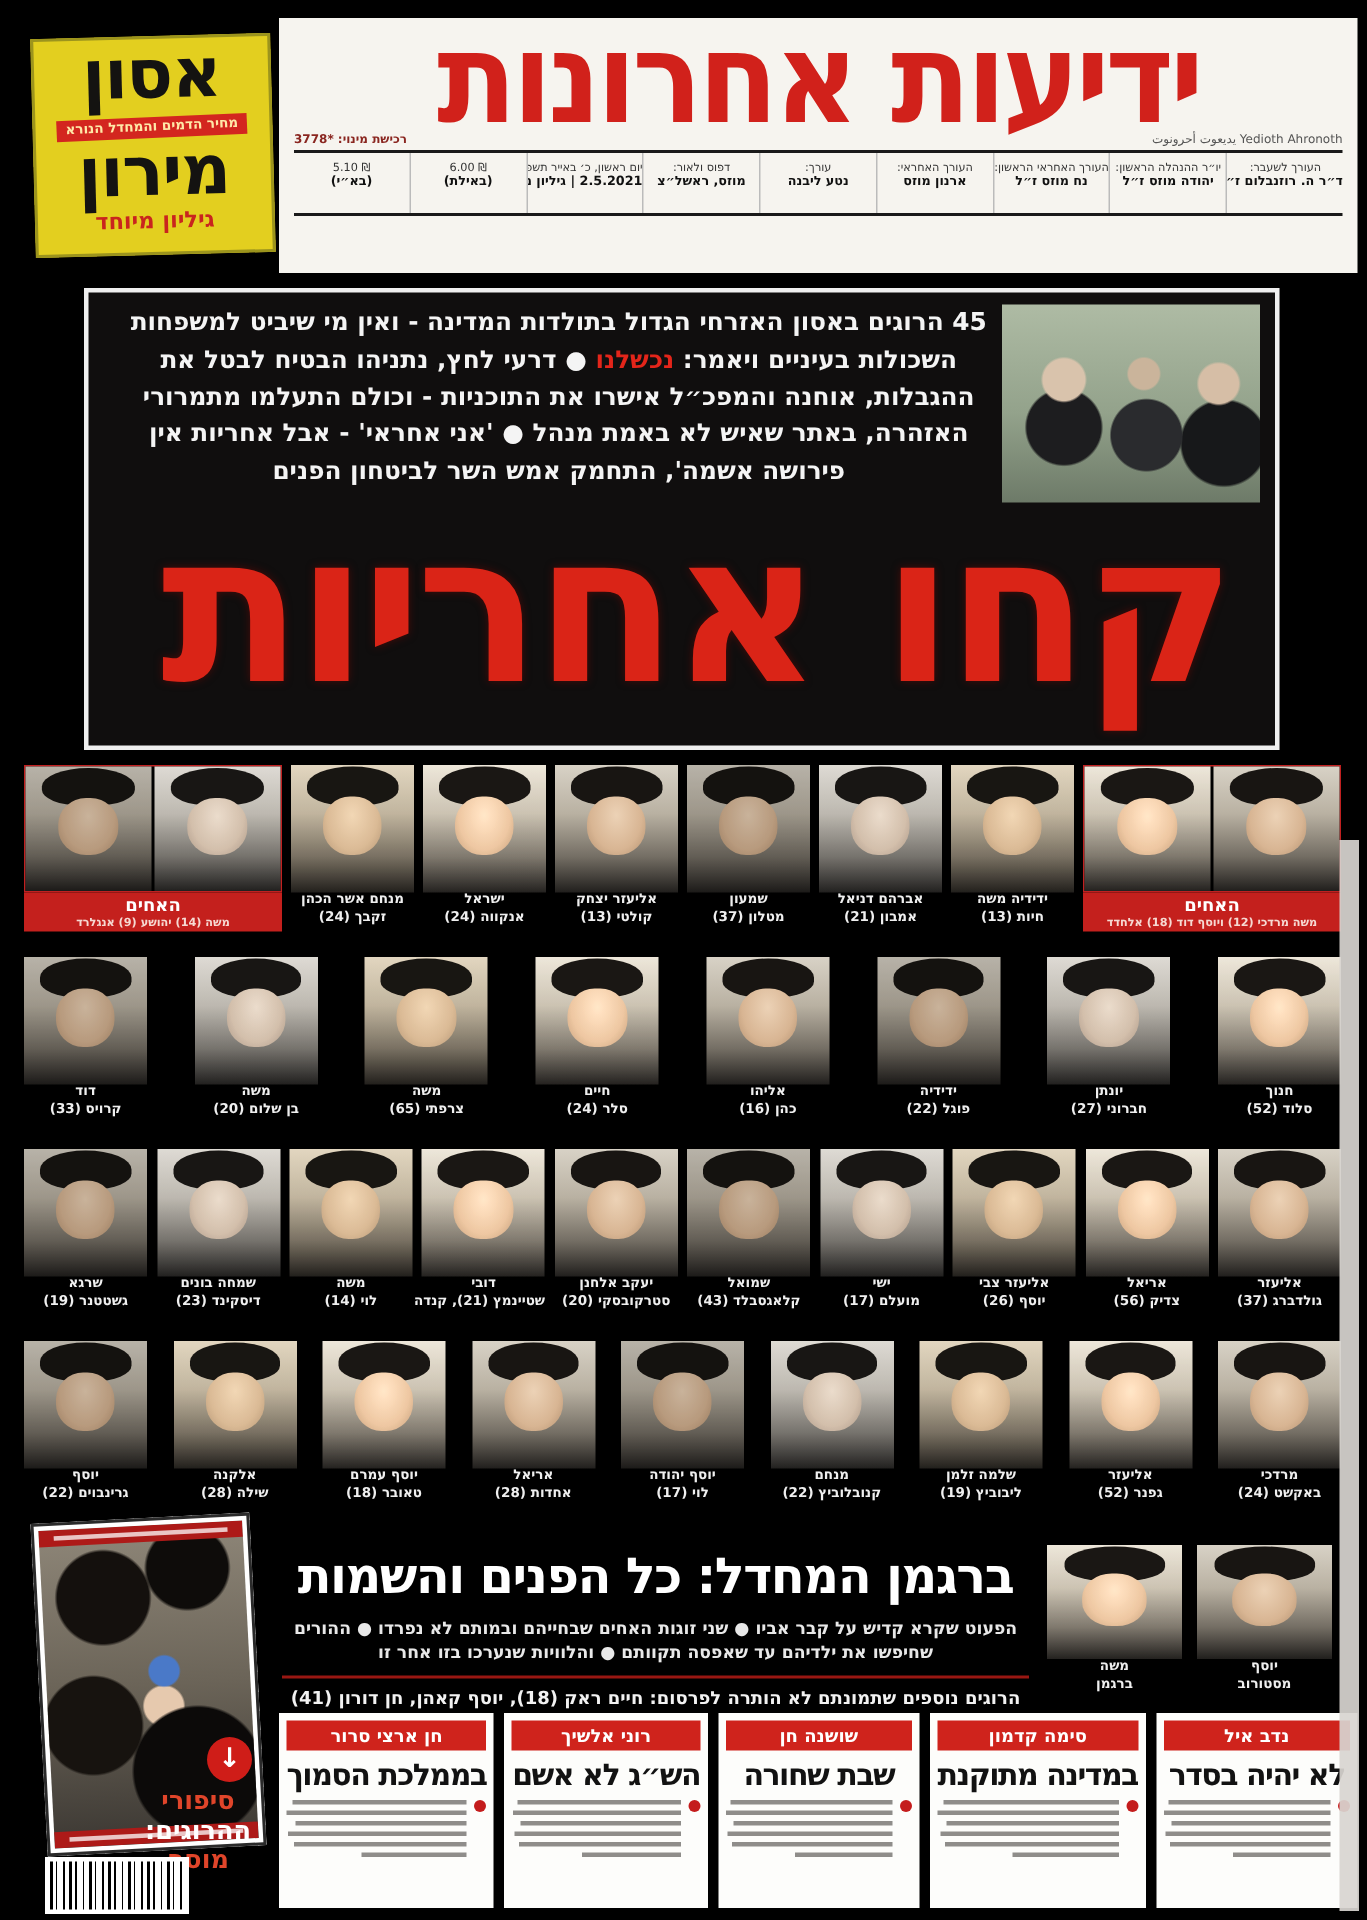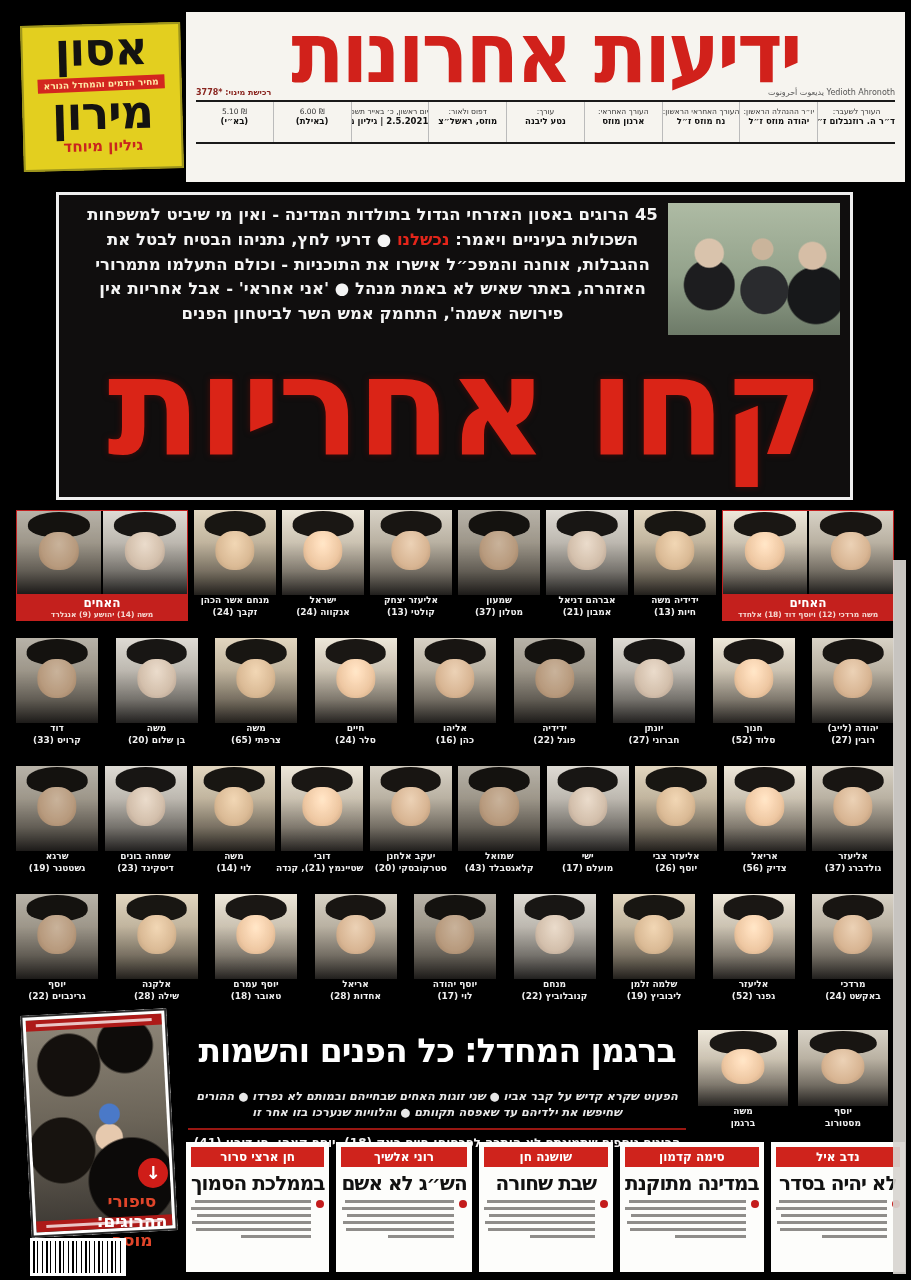--- a/index.html
+++ b/index.html
@@ -72,21 +72,21 @@
   .plabel div{font-size:9px;font-weight:700;line-height:1.3;white-space:nowrap;}
   .pair{display:flex;gap:2px;border:1px solid #c12020;}
   .pair .portrait{height:83px;}
   .blabel{background:#c4201d;text-align:center;padding:1px 0 2px 0;}
   .btitle{color:#fff;font-size:12px;font-weight:900;line-height:1.2;}
   .bsub{color:#f6d9d2;font-size:7.5px;font-weight:700;white-space:nowrap;}
 
   
   #mid{left:188px;top:1034px;width:498px;text-align:center;color:#fff;}
   #mid-title{font-size:33px;font-weight:900;line-height:1.05;letter-spacing:-1px;white-space:nowrap;}
-  #mid-bullets{font-size:11.5px;font-weight:700;color:#e8e8e8;line-height:1.45;margin-top:19px;font-style:italic;}
+  #mid-bullets{font-size:11.5px;font-weight:700;color:#e8e8e8;line-height:1.45;margin-top:8px;}
   #mid-rule{border:none;border-top:2px solid #991712;margin:7px 0 6px 0;}
   #mid-more{font-size:12px;font-weight:700;color:#f2f2f2;}
 
   
   #extra-victims{left:692px;top:1030px;width:196px;display:flex;gap:10px;justify-content:flex-start;}
   #extra-victims .cell{width:90px;}
   #extra-victims .portrait{height:76px;}
   #extra-victims .plabel{height:28px;}
 
   
@@ -259,27 +259,20 @@
           <div class="portrait v5"></div>
         </div>
         <div class="blabel">
           <div class="btitle">האחים</div>
           <div class="bsub">משה (14) יהושע (9) אנגלרד</div>
         </div>
       </div>
     </div>
     <div class="photo-row">
       <div class="cell">
-        <div class="portrait v1"></div>
-        <div class="plabel">
-          <div>יהודה (לייב)</div>
-          <div>רובין (27)</div>
-        </div>
-      </div>
-      <div class="cell">
         <div class="portrait v2"></div>
         <div class="plabel">
           <div>חנוך</div>
           <div>סלוד (52)</div>
         </div>
       </div>
       <div class="cell">
         <div class="portrait v4"></div>
         <div class="plabel">
           <div>יונתן</div>

